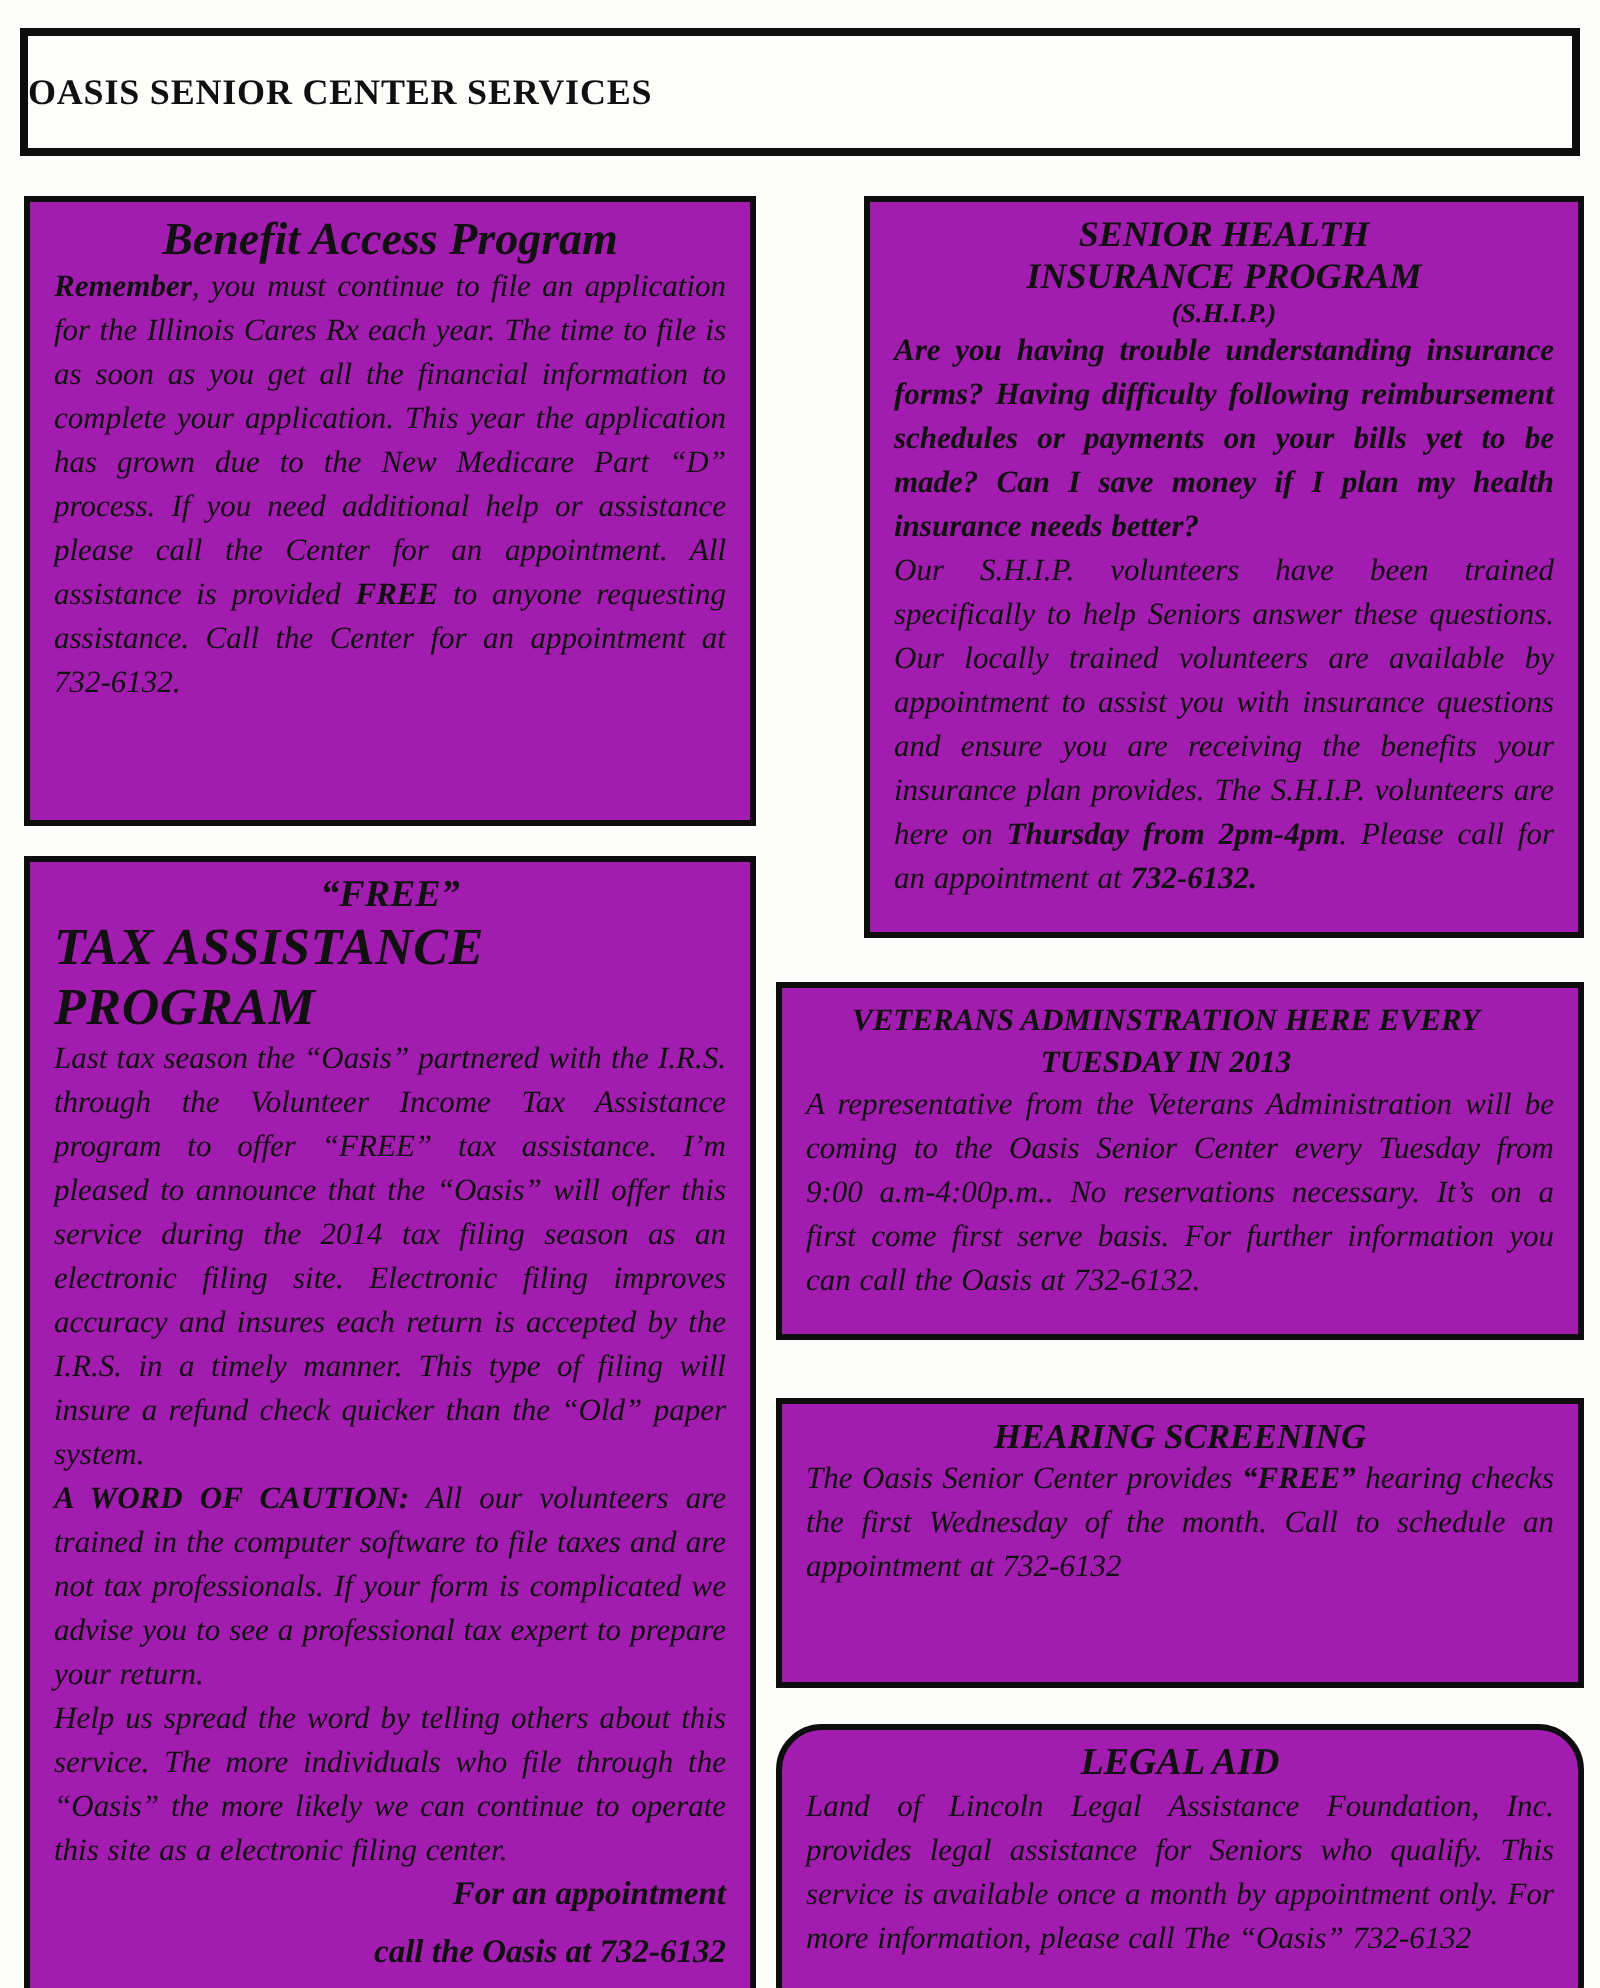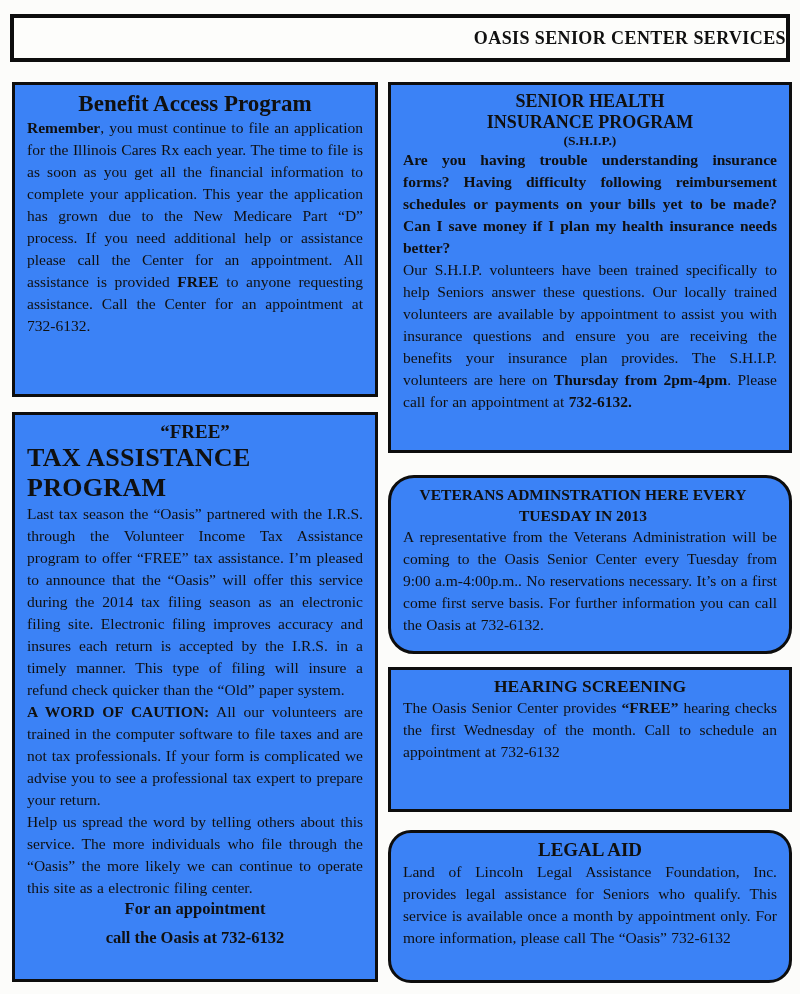--- a/index.html
+++ b/index.html
@@ -14,76 +14,77 @@
     margin: 0 auto;
     background: #fcfcfa;
     color: #101010;
     font-family: "Liberation Serif", serif;
     overflow: hidden;
     box-sizing: border-box;
   }
   .masthead {
     box-sizing: border-box;
     margin: 14px 10px 20px 10px;
-    height: 48px;
+    height: 64px;
     border: 4px solid #0d0d0d;
     display: flex;
     align-items: center;
-    justify-content: flex-end;
+    justify-content: flex-start;
     background: #fdfdfb;
   }
   .masthead h1 {
     margin: 0;
     font-size: 18px;
     font-weight: bold;
     letter-spacing: 0.4px;
   }
   .columns {
     display: flex;
     align-items: flex-start;
     margin: 0 8px 0 12px;
     gap: 10px;
   }
   .col-left  { width: 366px; flex: 0 0 366px; }
   .col-right { width: 404px; flex: 0 0 404px; }
   .box {
     box-sizing: border-box;
     border: 3px solid #0d0d0d;
-    background: #3b82f6;
+    background: #a21caf;
     padding: 6px 12px 8px 12px;
+    font-style: italic;
   }
   .box p, .box h2, .box h3 { margin: 0; }
   .body-text {
     font-size: 15.5px;
     line-height: 22px;
     text-align: justify;
     word-spacing: 0.5px;
     margin-bottom: 9px;
   }
   .body-text.bold { font-weight: bold; }
 
   
   .box-benefit { min-height: 315px; margin-bottom: 15px; }
   .h-benefit   { font-size: 23px; font-weight: bold; text-align: center; margin: 5px 0 10px; }
   .sub-benefit { font-size: 16px; text-align: center; margin: 0 0 9px; }
   .tag-benefit { font-size: 16px; font-weight: bold; text-align: center; margin: 0 0 12px; }
 
   .box-tax   { min-height: 570px; }
   .h-free    { font-size: 19px; font-weight: bold; text-align: center; margin: 7px 0 9px; }
   .h-tax     { font-size: 26px; font-weight: bold; text-align: left; margin: 0 0 12px; letter-spacing: 0.3px; }
-  .foot-line { font-size: 16.5px; font-weight: bold; text-align: center; margin: 12px 0 0; }
+  .foot-line { font-size: 16.5px; font-weight: bold; text-align: right; margin: 12px 0 0; }
   .foot-line + .foot-line { margin-top: 9px; }
 
   
-  .box-ship { min-height: 371px; margin-bottom: 22px; }
+  .box-ship { min-height: 371px; margin-bottom: 22px; margin-left: 44px; }
   .h-ship1  { font-size: 18px; font-weight: bold; text-align: center; margin: 6px 0 0; }
   .h-ship2  { font-size: 18px; font-weight: bold; text-align: center; margin: 9px 0 0; }
   .h-ship3  { font-size: 13.5px; font-weight: bold; text-align: center; margin: 9px 0 11px; }
 
-  .box-veterans { min-height: 179px; margin-bottom: 13px; border-radius: 26px; }
+  .box-veterans { min-height: 179px; margin-bottom: 29px; }
   .h-vets { font-size: 15.5px; font-weight: bold; text-align: center; line-height: 21px; margin: 4px auto 9px; max-width: 360px; }
 
   .box-hearing { min-height: 145px; margin-bottom: 18px; }
   .h-hearing   { font-size: 17.5px; font-weight: bold; text-align: center; margin: 16px 0 10px; }
 
   .box-legal { min-height: 153px; border-radius: 23px; }
   .h-legal   { font-size: 19px; font-weight: bold; text-align: center; margin: 5px 0 8px; }
 </style>
 </head>
 <body>

